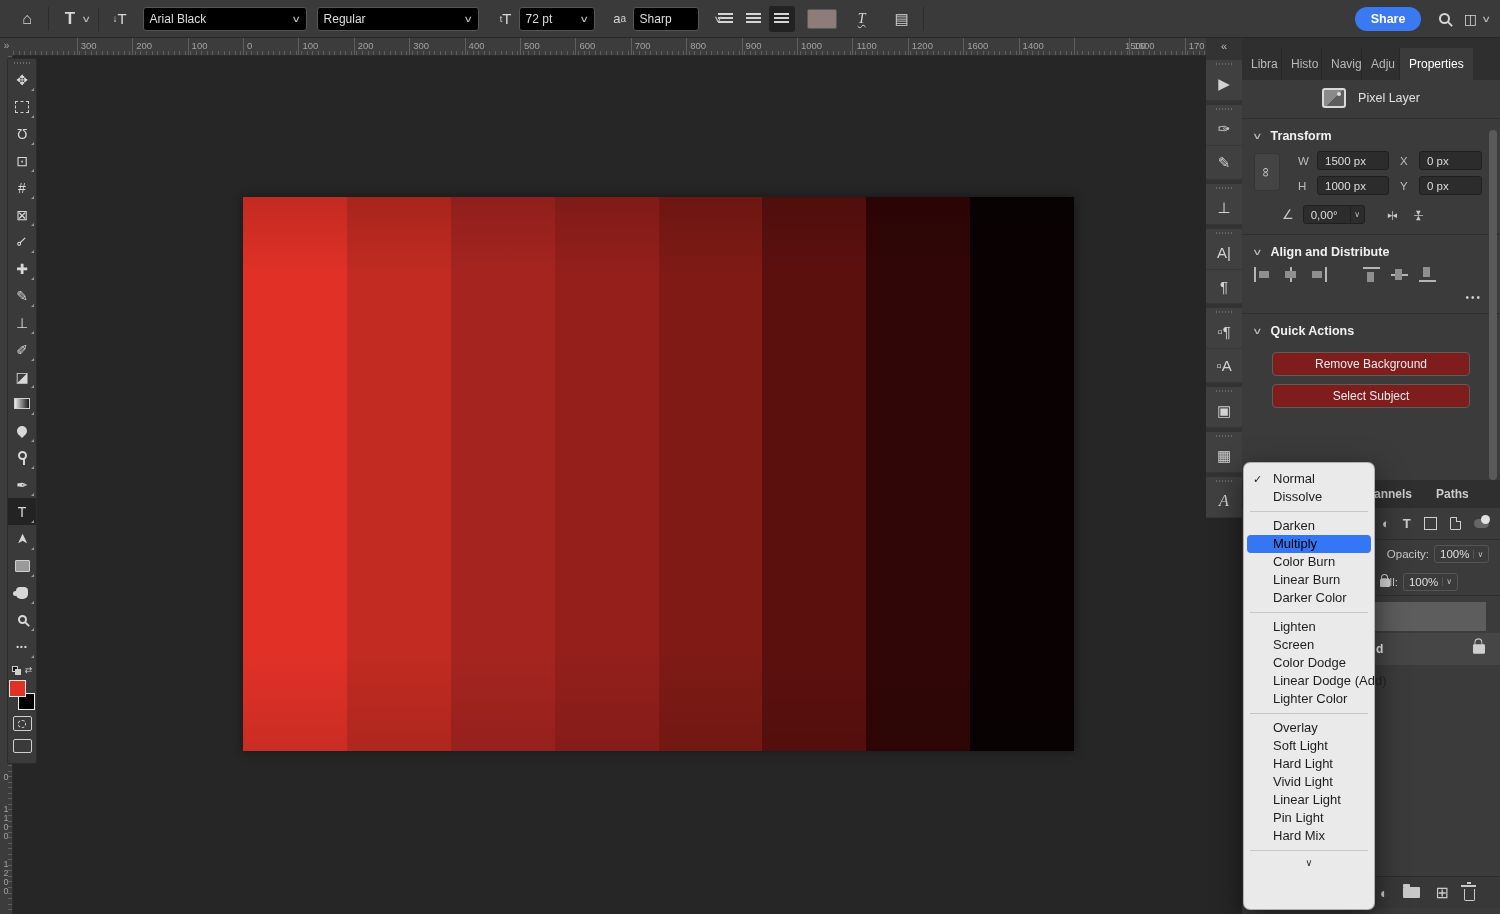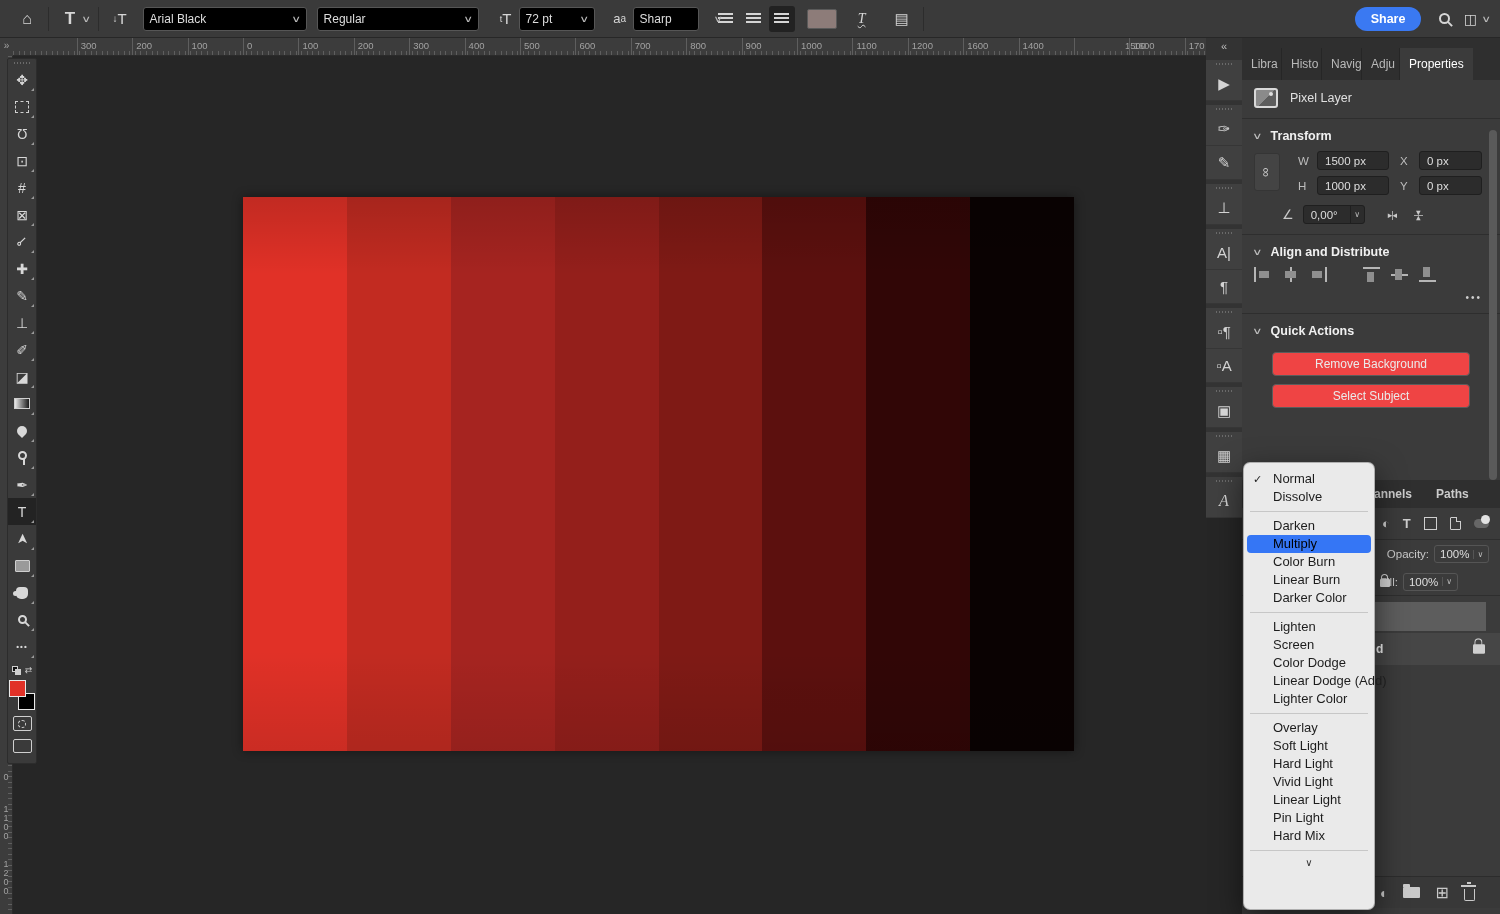--- a/index.html
+++ b/index.html
@@ -79,21 +79,21 @@
   .dock-gap{height:4px;background:#333333;}
   .g-ital{font-family:"Liberation Serif",serif;font-style:italic;font-size:16px;}
 
   
   .props{position:absolute;left:1242px;top:38px;width:258px;height:442px;background:#3b3b3b;z-index:9;}
   .ptabs{position:relative;height:42px;background:#2f2f2f;display:flex;align-items:flex-end;}
   .ptab{height:32px;padding:0 9px;display:flex;align-items:center;font-size:12px;font-weight:normal;color:#b9b9b9;border-right:1px solid #262626;white-space:nowrap;overflow:hidden;}
   .ptab.active{background:#3b3b3b;color:#fff;border-right:none;}
   .g-burger{width:13px;height:10px;background:repeating-linear-gradient(#c6c6c6 0 1.5px,transparent 1.5px 3.8px);}
   .burgbox{position:absolute;right:8px;bottom:10px;}
-  .pixlayer{padding:8px 12px 10px;display:flex;align-items:center;gap:12px;border-bottom:1px solid #2e2e2e;}
+  .pixlayer{padding:8px 12px 10px;display:flex;align-items:center;gap:12px;border-bottom:1px solid #2e2e2e;justify-content:center;}
   .g-imgicon{width:24px;height:20px;border:2px solid #d9d9d9;border-radius:3px;background:linear-gradient(135deg,#8a8a8a 52%,#5d5d5d 52%);position:relative;}
   .g-imgicon::after{content:'';position:absolute;right:3px;top:2px;width:4px;height:4px;border-radius:50%;background:#ddd;}
   .plabel{font-size:12.5px;color:#e0e0e0;}
   .sechdr{display:flex;align-items:center;gap:10px;padding:10px 12px 6px;color:#f0f0f0;font-size:12.5px;font-weight:bold;}
   .sechdr .chev{color:#bdbdbd;font-size:9px;transform:scaleX(1.6);font-weight:normal;}
   .tfgrid{position:relative;padding:2px 12px 0 12px;}
   .linkbtn{position:absolute;left:12px;top:4px;width:26px;height:38px;background:#444444;border:1px solid #353535;border-radius:3px;display:flex;align-items:center;justify-content:center;color:#c9c9c9;}
   .g-chain{display:inline-block;transform:rotate(90deg);font-size:13px;}
   .tfrow{display:flex;align-items:center;gap:7px;margin:0 0 6px 44px;}
   .tflab{width:12px;font-size:11.5px;color:#bdbdbd;}
@@ -111,21 +111,21 @@
   .al-gap{width:14px;}
   .al-l{border-left:2px solid #b5b5b5;}.al-l::after{content:'';position:absolute;left:3px;top:4px;width:10px;height:7px;background:#8f8f8f;}
   .al-c::before{content:'';position:absolute;left:50%;top:0;width:2px;height:15px;background:#b5b5b5;margin-left:-1px;}
   .al-c::after{content:'';position:absolute;left:3px;top:4px;width:11px;height:7px;background:#8f8f8f;}
   .al-r{border-right:2px solid #b5b5b5;}.al-r::after{content:'';position:absolute;right:3px;top:4px;width:10px;height:7px;background:#8f8f8f;}
   .al-t{border-top:2px solid #b5b5b5;}.al-t::after{content:'';position:absolute;left:4px;top:3px;width:7px;height:10px;background:#8f8f8f;}
   .al-m::before{content:'';position:absolute;left:0;top:50%;width:17px;height:2px;background:#b5b5b5;margin-top:-1px;}
   .al-m::after{content:'';position:absolute;left:4px;top:2px;width:7px;height:11px;background:#8f8f8f;}
   .al-b{border-bottom:2px solid #b5b5b5;}.al-b::after{content:'';position:absolute;left:4px;bottom:3px;width:7px;height:10px;background:#8f8f8f;}
   .moredots{text-align:right;padding:6px 18px 10px;color:#cfcfcf;font-size:10px;letter-spacing:2px;border-bottom:1px solid #2e2e2e;}
-  .qabtn{display:block;width:198px;height:24px;margin:8px auto 0;background:#ef4444;border:1px solid #5c5c5c;border-radius:4px;color:#eaeaea;font-size:12px;text-align:center;line-height:22px;}
+  .qabtn{display:block;width:198px;height:24px;margin:8px auto 0;background:#7f1d1d;border:1px solid #5c5c5c;border-radius:4px;color:#eaeaea;font-size:12px;text-align:center;line-height:22px;}
   .pscroll{position:absolute;right:3px;top:92px;width:8px;height:350px;background:#5a5a5a;border-radius:4px;}
 
   
   .layers{position:absolute;left:1242px;top:480px;width:258px;height:434px;background:#3b3b3b;z-index:9;}
   .ltabs{position:relative;height:28px;background:#2f2f2f;display:flex;align-items:center;}
   .ltab{font-size:12px;font-weight:bold;color:#cccccc;padding:0 12px;}
   .lfilter{height:32px;display:flex;align-items:center;gap:13px;padding-left:140px;color:#cccccc;font-size:13px;border-bottom:1px solid #2e2e2e;}
   .g-frame{width:13px;height:13px;border:1.5px solid #cfcfcf;}
   .g-file{width:11px;height:13px;border:1.5px solid #cfcfcf;border-radius:1px;position:relative;}
   .g-file::after{content:'';position:absolute;top:-1.5px;right:-1.5px;width:4px;height:4px;background:#3b3b3b;border-left:1.5px solid #cfcfcf;border-bottom:1.5px solid #cfcfcf;}

